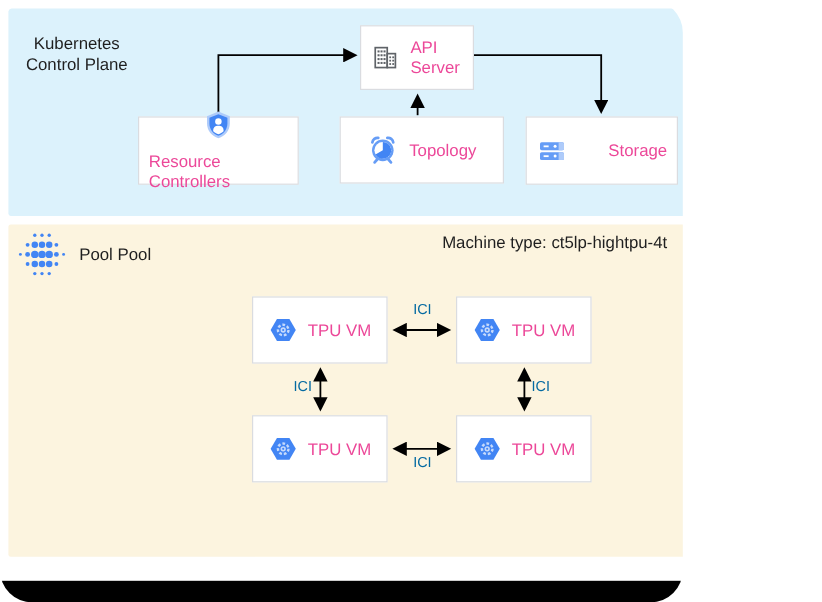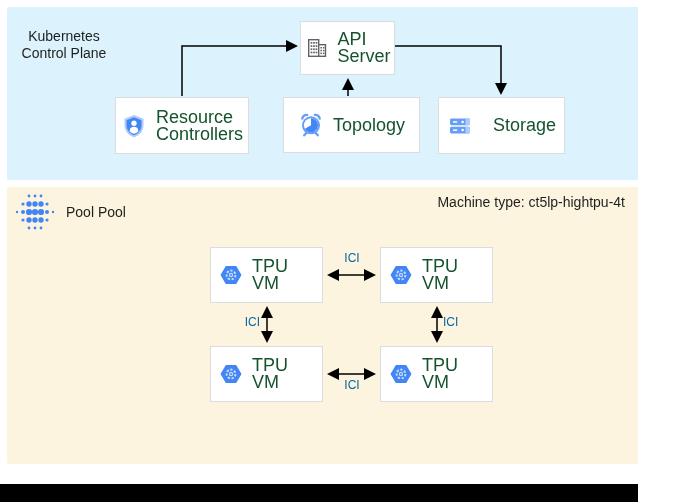--- a/index.html
+++ b/index.html
@@ -1,32 +1,32 @@
 <!DOCTYPE html>
 <html><head>
 <meta charset="utf-8">
 <style>
   html,body{margin:0;padding:0;background:#fff;}
   .stage{
-    position:relative;width:638px;height:502px;background:#ffffff;overflow:hidden;
-    font-family:"Liberation Sans",sans-serif;color:#1f1f1f;
+    position:relative;width:569px;height:502px;background:#ffffff;overflow:hidden;
+    font-family:"Liberation Sans",sans-serif;color:#1f1f1f;border-radius:27px;
   }
   .panel{position:absolute;border-radius:2px;}
   .panel-control{left:7px;top:7px;width:678px;height:173px;background:#dcf2fc;}
   .panel-nodepool{left:7px;top:187px;width:678px;height:277px;background:#fcf4df;}
   .black-bar{position:absolute;left:0;top:484px;width:685px;height:18px;background:#000;}
   .arrows{position:absolute;left:0;top:0;width:685px;height:502px;pointer-events:none;z-index:2;}
   .node-box{
     position:absolute;z-index:3;background:#fff;border:1px solid #dadce0;
     display:flex;align-items:center;justify-content:center;gap:9px;box-sizing:border-box;
     padding:4px 8px;
   }
-  .node-box .label{font-size:18px;line-height:17px;color:#14532d;}
+  .node-box .label{font-size:14px;line-height:17px;color:#ec4899;}
   .box-api{left:300px;top:21px;width:95px;height:54px;}
-  .box-rc{left:115px;top:97px;width:134px;height:57px;}
+  .box-rc{left:115px;top:97px;width:134px;height:57px;flex-direction:column;}
   .box-sched{left:283px;top:97px;width:137px;height:56px;}
   .box-storage{left:438px;top:97px;width:127px;height:57px;justify-content:space-between;}
   .box-tpu-tl{left:210px;top:247px;width:113px;height:56px;}
   .box-tpu-tr{left:380px;top:247px;width:113px;height:56px;}
   .box-tpu-bl{left:210px;top:346px;width:113px;height:56px;}
   .box-tpu-br{left:380px;top:346px;width:113px;height:56px;}
   .title-control{
     position:absolute;left:13px;top:28px;width:102px;z-index:3;
     font-size:14px;line-height:17px;text-align:center;
   }

